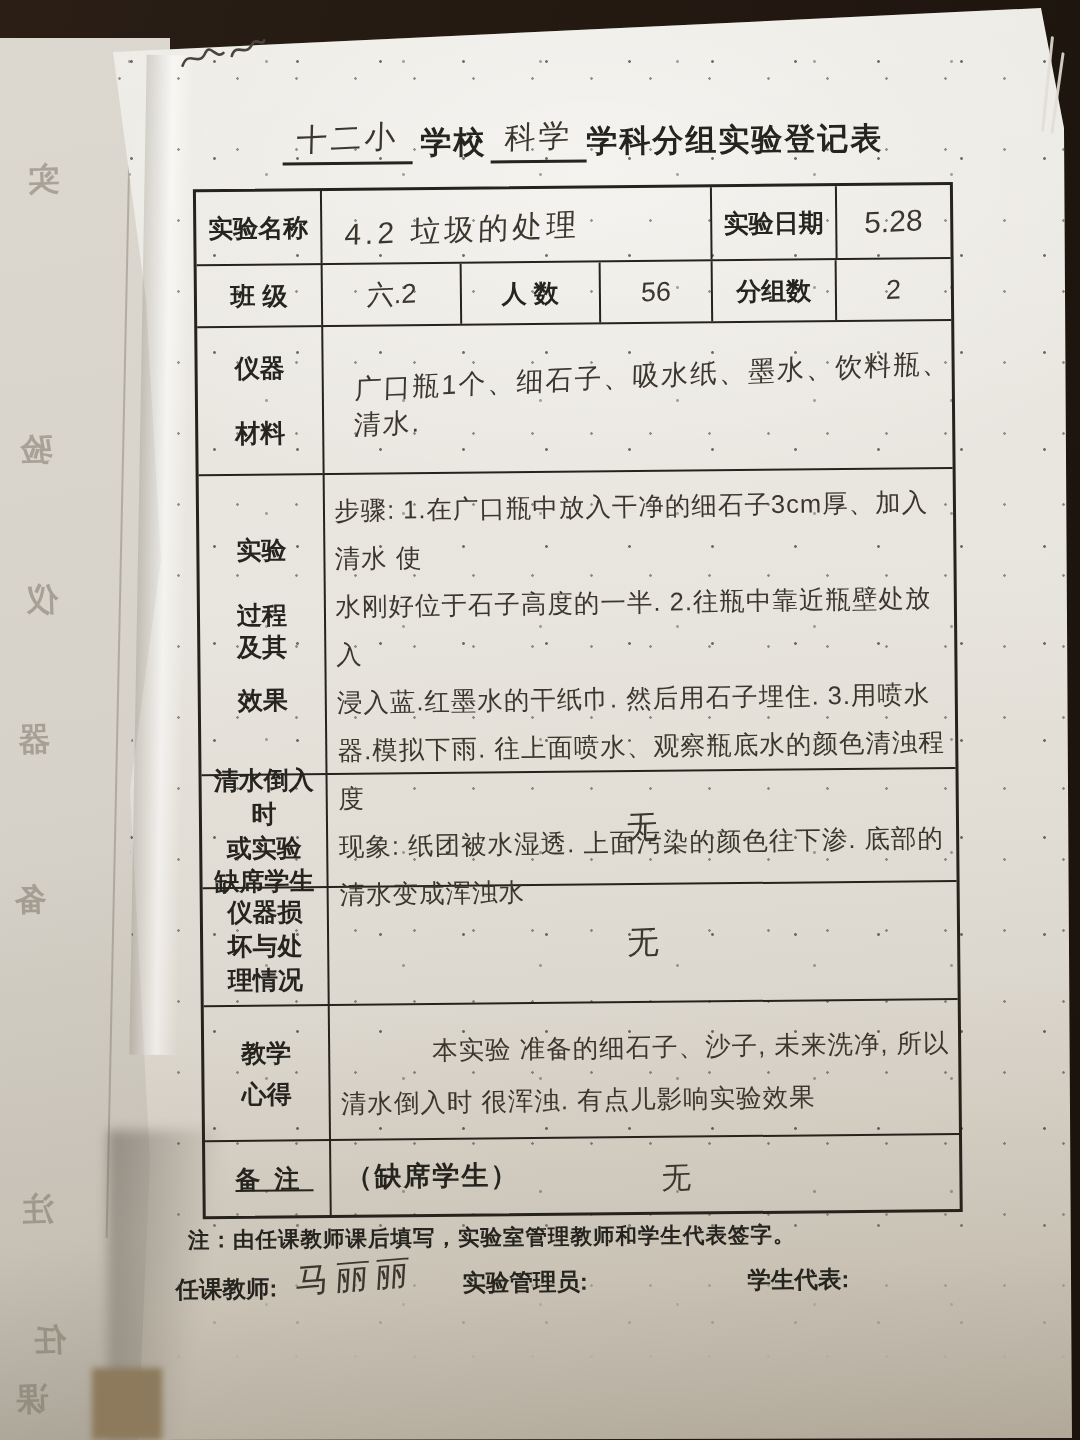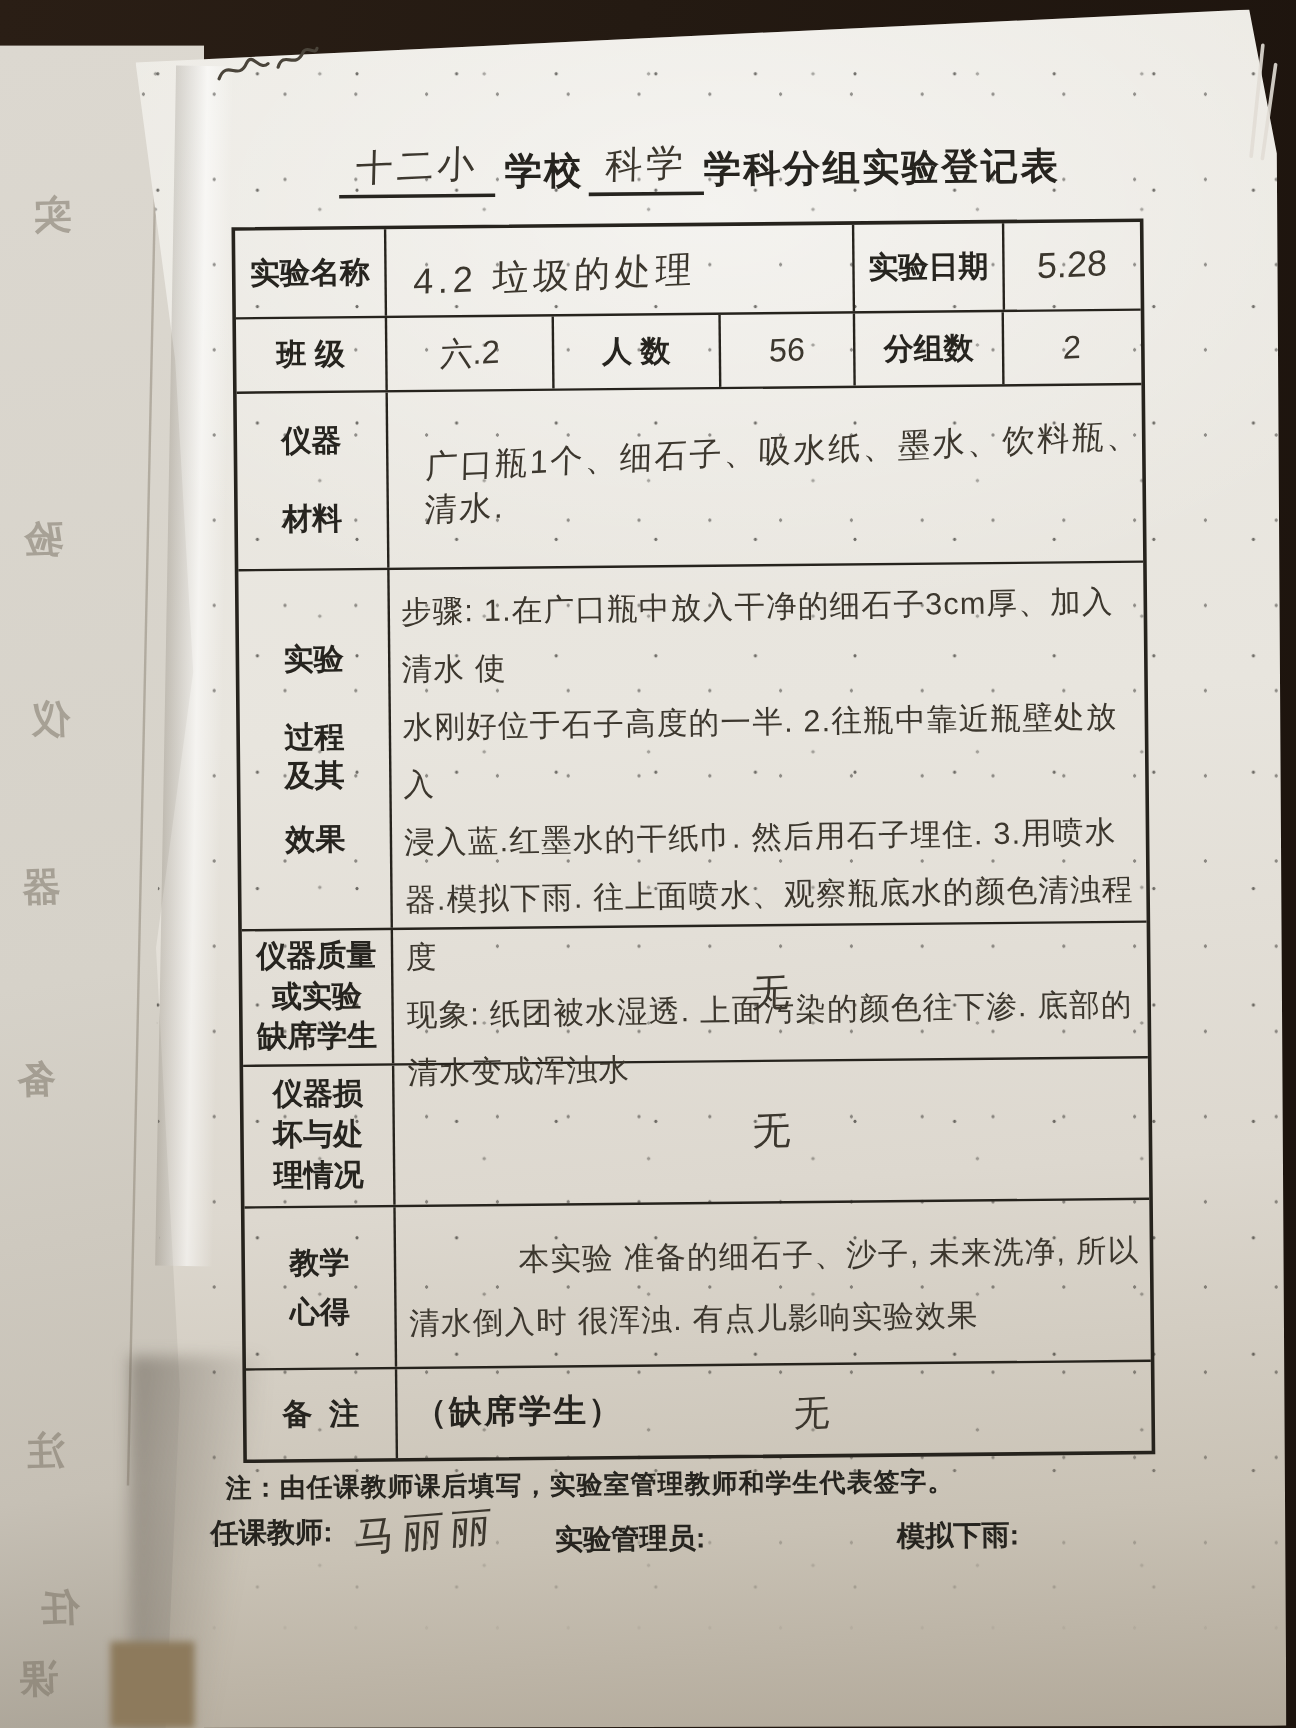--- a/index.html
+++ b/index.html
@@ -51,21 +51,21 @@
   .hand-tilt{display:inline-block;transform:rotate(-2deg) skewX(-4deg);}
   
   .ftable{position:absolute;left:198px;top:186px;width:760px;
     border:3px solid #26231d;box-sizing:border-box;}
   .frow{display:flex;border-bottom:2.5px solid #26231d;box-sizing:border-box;}
   .frow:last-child{border-bottom:none;}
   .cell{box-sizing:border-box;border-right:2.5px solid #26231d;position:relative;}
   .cell:last-child{border-right:none;}
   .lab{display:flex;align-items:center;justify-content:center;
     font-weight:700;font-size:25px;text-align:center;line-height:1.55;}
-  .lab .sp{letter-spacing:14px;text-indent:14px;}
+  .lab .sp{letter-spacing:14px;text-indent:14px;text-decoration:underline;}
   .hv{font-size:27px;color:#3c372e;}
   .center{display:flex;align-items:center;justify-content:center;}
   .lines{padding:10px 6px 0 10px;font-size:25.5px;line-height:48px;color:#3c372e;
     letter-spacing:1px;transform:rotate(-0.3deg);}
   .note{position:absolute;left:183px;top:1222px;font-size:21.5px;font-weight:700;letter-spacing:1px;}
   .signrow{position:absolute;left:170px;top:1258px;width:800px;font-size:23.5px;font-weight:700;}
   .signrow span{position:absolute;white-space:nowrap;}
   .sig{font-weight:500;color:#3c372e;font-size:34px;transform:rotate(-4deg) skewX(-8deg);
     letter-spacing:6px;}
 </style>
@@ -165,21 +165,21 @@
             <div>器.模拟下雨. 往上面喷水、观察瓶底水的颜色清浊程度</div>
             <div>现象: 纸团被水湿透. 上面污染的颜色往下渗. 底部的</div>
             <div>清水变成浑浊水</div>
           </div>
         </div>
       </div>
 
       <div class="frow" style="height:113px">
         <div class="cell lab" style="width:127px;line-height:1.35">
           <div>
-            <div>仪器质量</div>
+            <div>清水倒入时</div>
             <div>或实验</div>
             <div>缺席学生</div>
           </div>
         </div>
         <div class="cell center" style="width:633px">
           <span class="hv hand-tilt" style="font-size:32px">无</span>
         </div>
       </div>
 
       <div class="frow" style="height:118px">
@@ -217,20 +217,20 @@
         <div class="cell" style="width:633px">
           <span style="position:absolute;left:14px;top:18px;font-weight:700;font-size:27px;letter-spacing:2px">（缺席学生）</span>
           <span class="hv hand-tilt" style="position:absolute;left:330px;top:20px;font-size:30px">无</span>
         </div>
       </div>
     </div>
 
     <div class="note">注：由任课教师课后填写，实验室管理教师和学生代表签字。</div>
 
     <div class="signrow">
-      <span style="left:0;top:0">任课教师:</span>
+      <span style="left:0;top:12px">任课教师:</span>
       <span class="sig" style="left:120px;top:-6px">马丽丽</span>
       <span style="left:287px;top:8px">实验管理员:</span>
-      <span style="left:572px;top:8px">模拟下雨:</span>
+      <span style="left:572px;top:8px">学生代表:</span>
     </div>
 
   </div>
 </div>
 
 </body></html>

